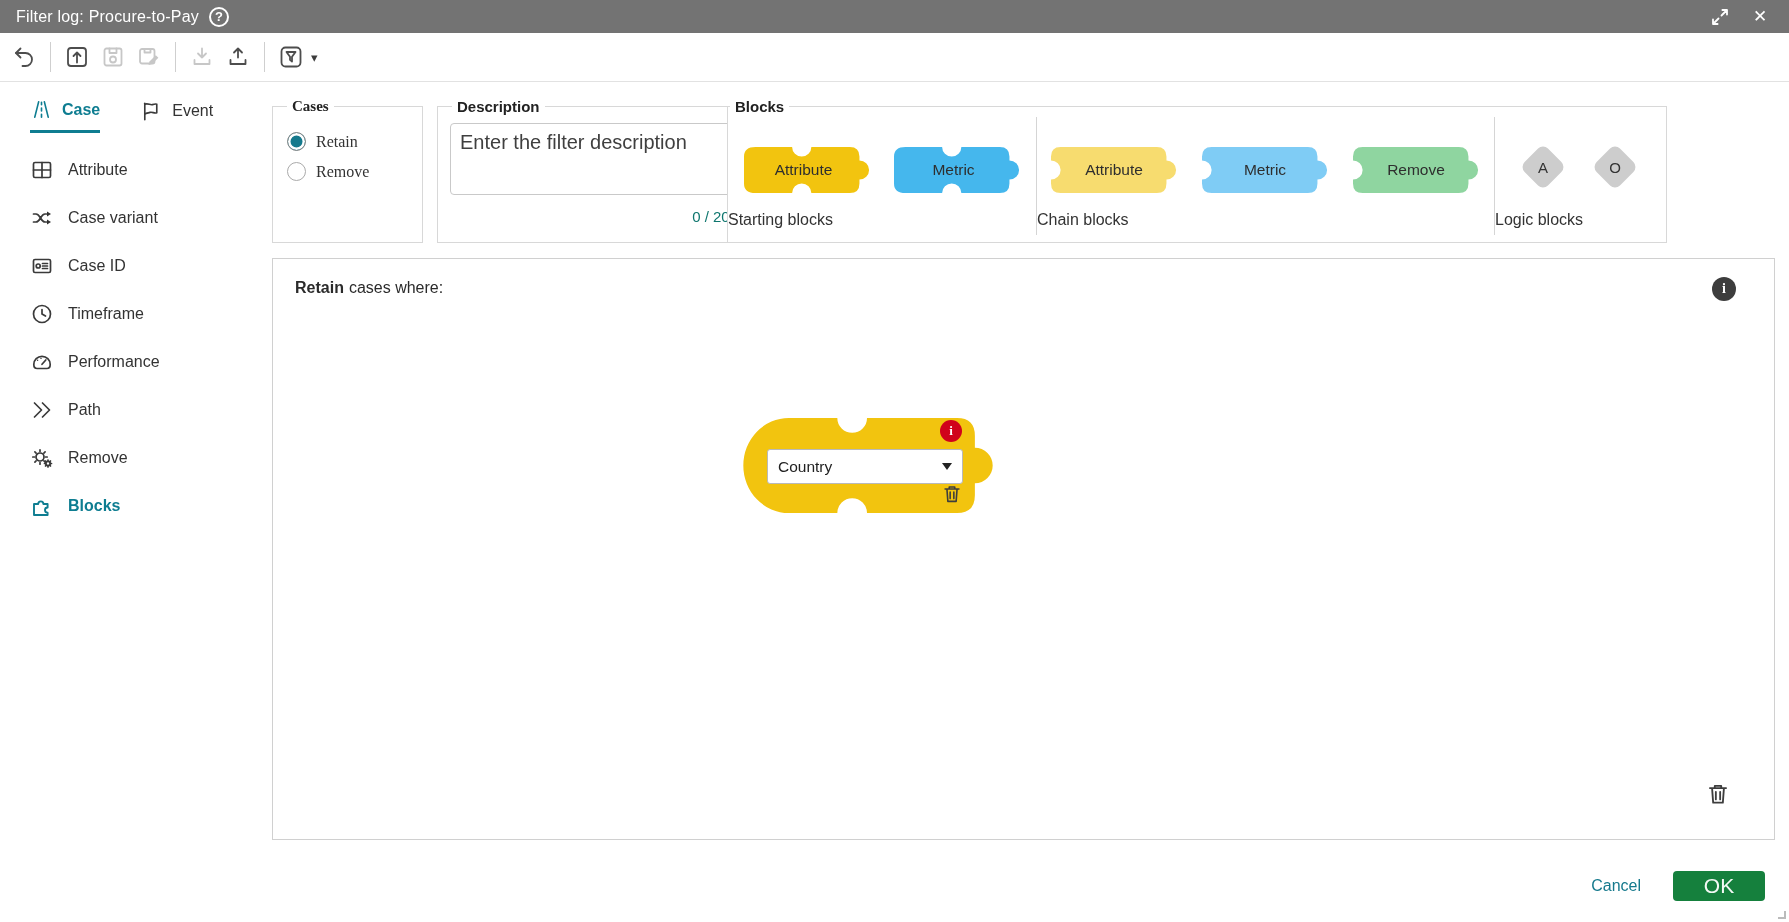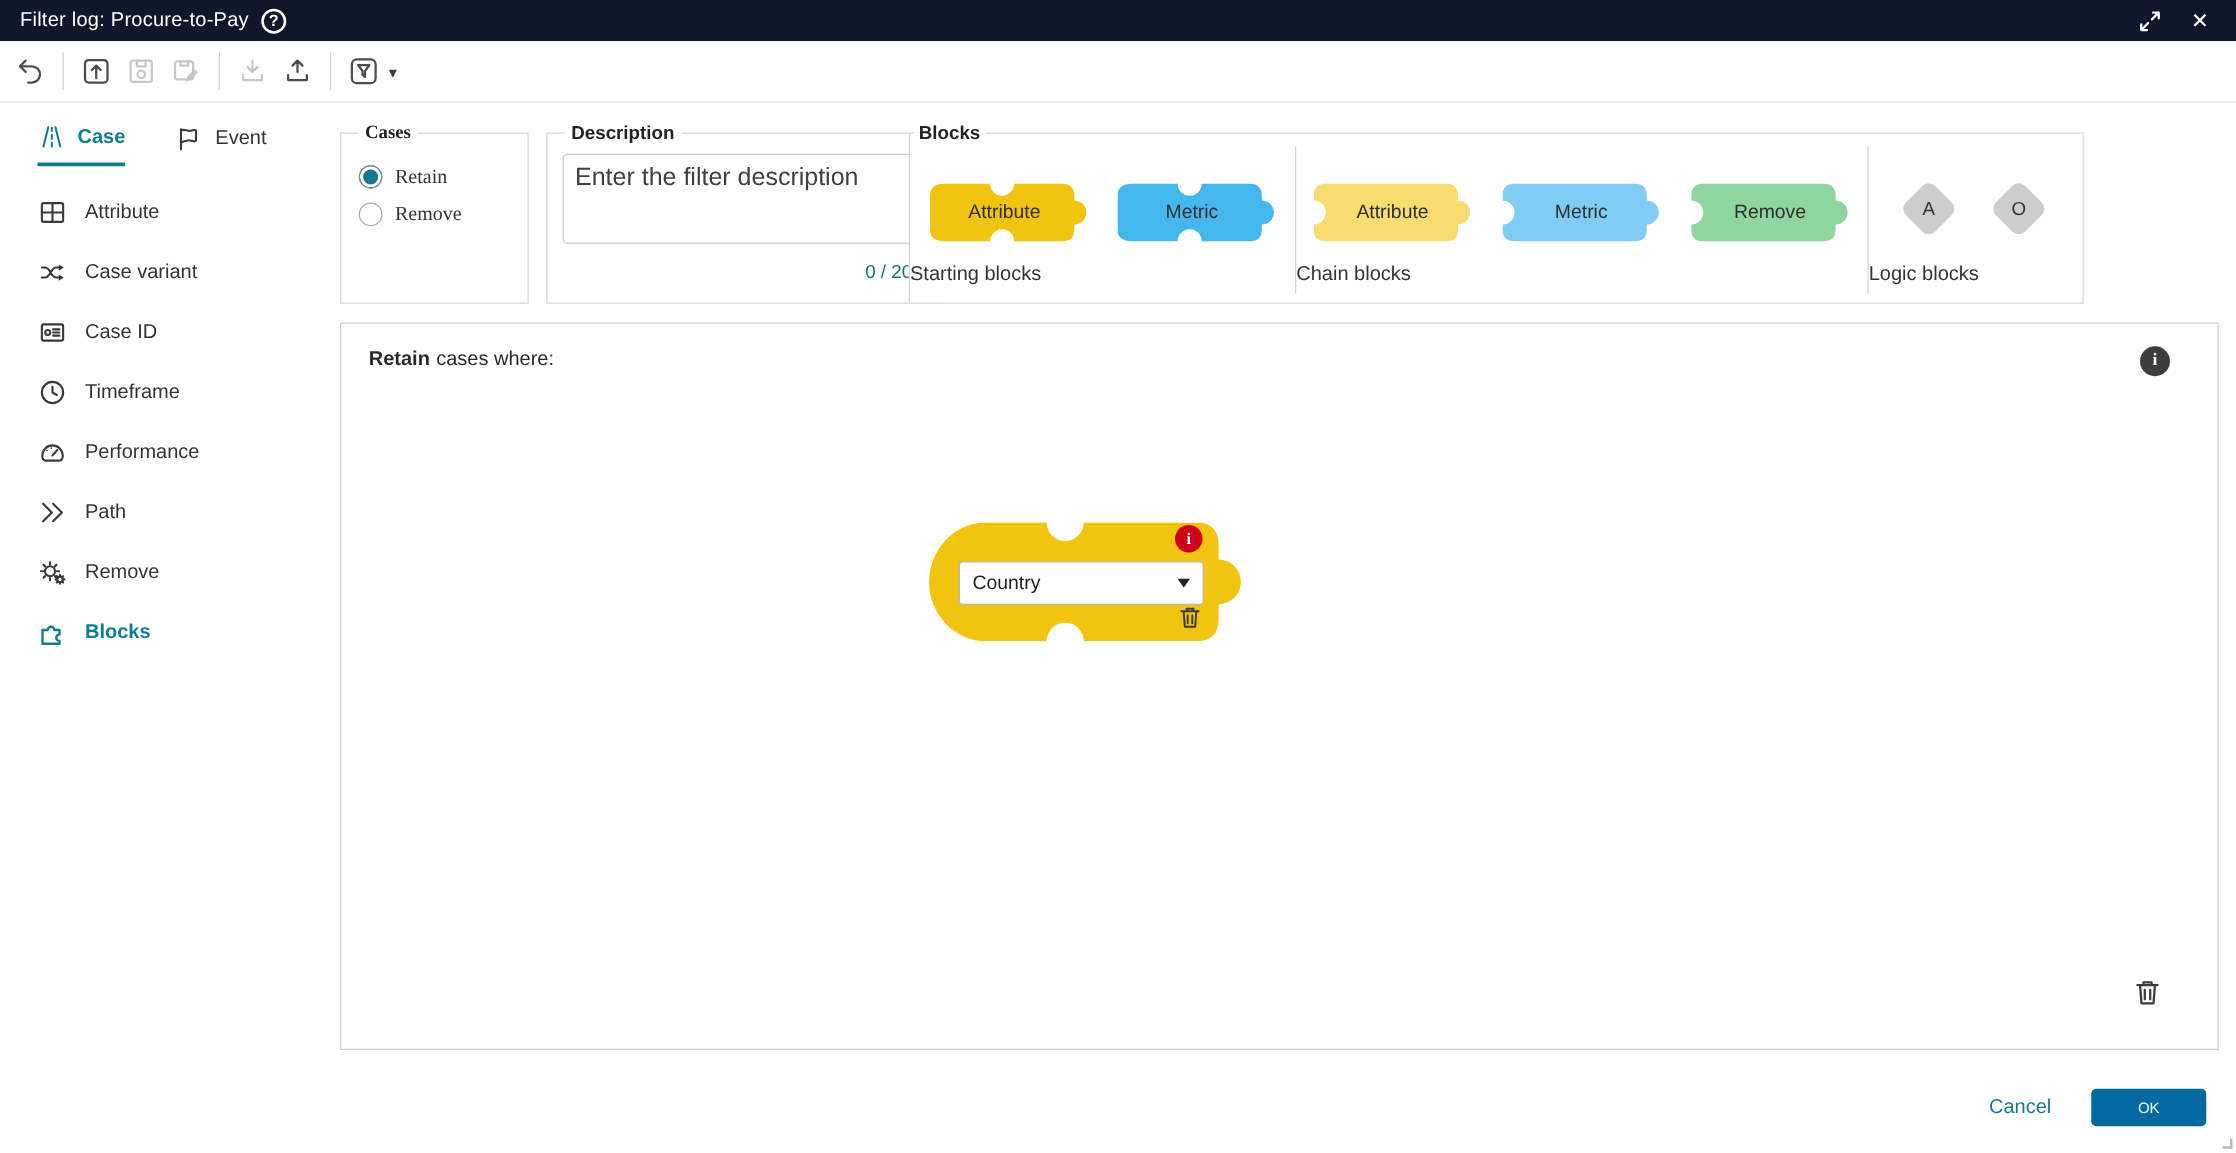--- a/index.html
+++ b/index.html
@@ -4,21 +4,21 @@
 <style>
   * { margin:0; padding:0; box-sizing:border-box; }
   html,body { width:1789px; height:922px; }
   body {
     position:relative; overflow:hidden; background:#ffffff;
     font-family:"Liberation Sans", sans-serif; color:#333;
   }
   
   .titlebar {
     position:absolute; top:0; left:0; right:0; height:33px;
-    background:#0f172a; color:#fff; display:flex; align-items:center;
+    background:#737373; color:#fff; display:flex; align-items:center;
     padding:0 16px; font-size:16px;
   }
   .titlebar .title { letter-spacing:.2px; }
   .help-badge {
     margin-left:10px; width:20px; height:20px; border:2px solid #fff; border-radius:50%;
     display:flex; align-items:center; justify-content:center;
     font-size:13px; font-weight:bold; cursor:pointer;
   }
   .titlebar .spacer { flex:1; }
   .titlebar .win-btn { width:26px; height:26px; display:flex; align-items:center; justify-content:center; cursor:pointer; }
@@ -123,22 +123,22 @@
   }
   .trash-btn { background:none; border:none; cursor:pointer; color:#3d3d3d; padding:0; }
   .trash-btn svg { stroke:currentColor; fill:none; stroke-width:1.7; stroke-linecap:round; stroke-linejoin:round; }
   .cblock .trash-btn { position:absolute; left:197px; top:64px; }
   .canvas-trash { position:absolute; right:42px; bottom:28px; }
 
   
   .footer { position:absolute; top:871px; right:24px; display:flex; align-items:center; gap:32px; }
   .cancel-link { color:#15798C; font-size:16px; cursor:pointer; background:none; border:none; font-family:inherit; }
   .ok-btn {
-    width:92px; height:30px; border:none; border-radius:4px; background:#0369a1;
-    color:rgba(255,255,255,.95); font-size:12px; font-family:inherit; cursor:default;
+    width:92px; height:30px; border:none; border-radius:4px; background:#15803d;
+    color:rgba(255,255,255,.95); font-size:21px; font-family:inherit; cursor:default;
   }
   .resize-grip { position:absolute; right:3px; bottom:3px; width:8px; height:8px;
     border-right:2px solid #bbb; border-bottom:2px solid #bbb; }
 </style>
 </head>
 <body>
 
 <div class="titlebar">
   <span class="title">Filter log: Procure-to-Pay</span>
   <span class="help-badge">?</span>

